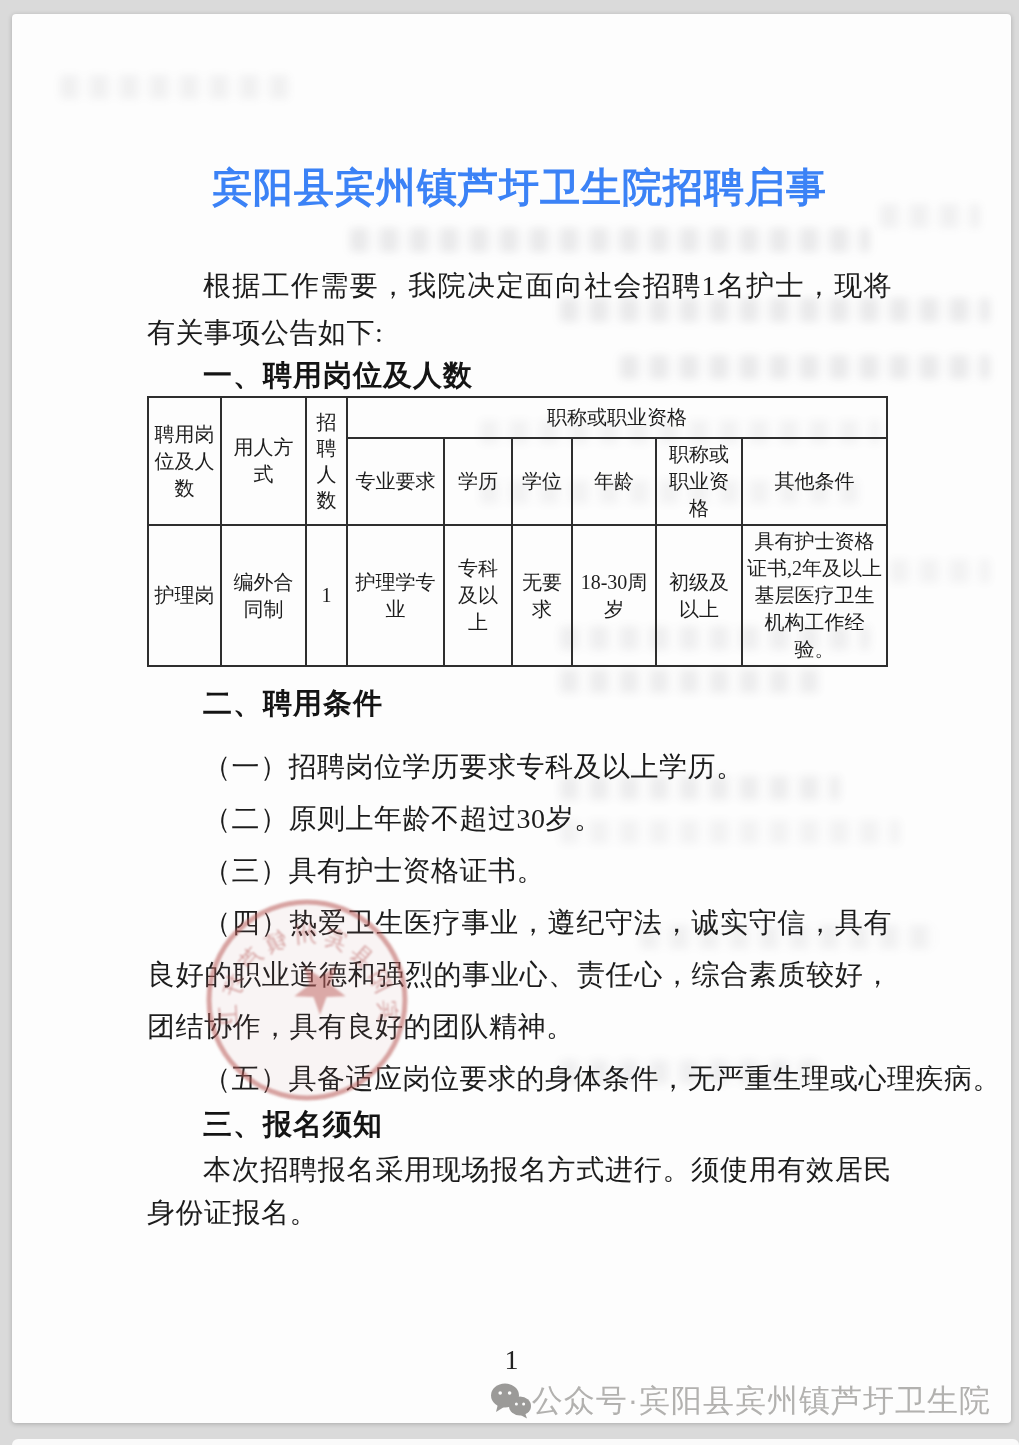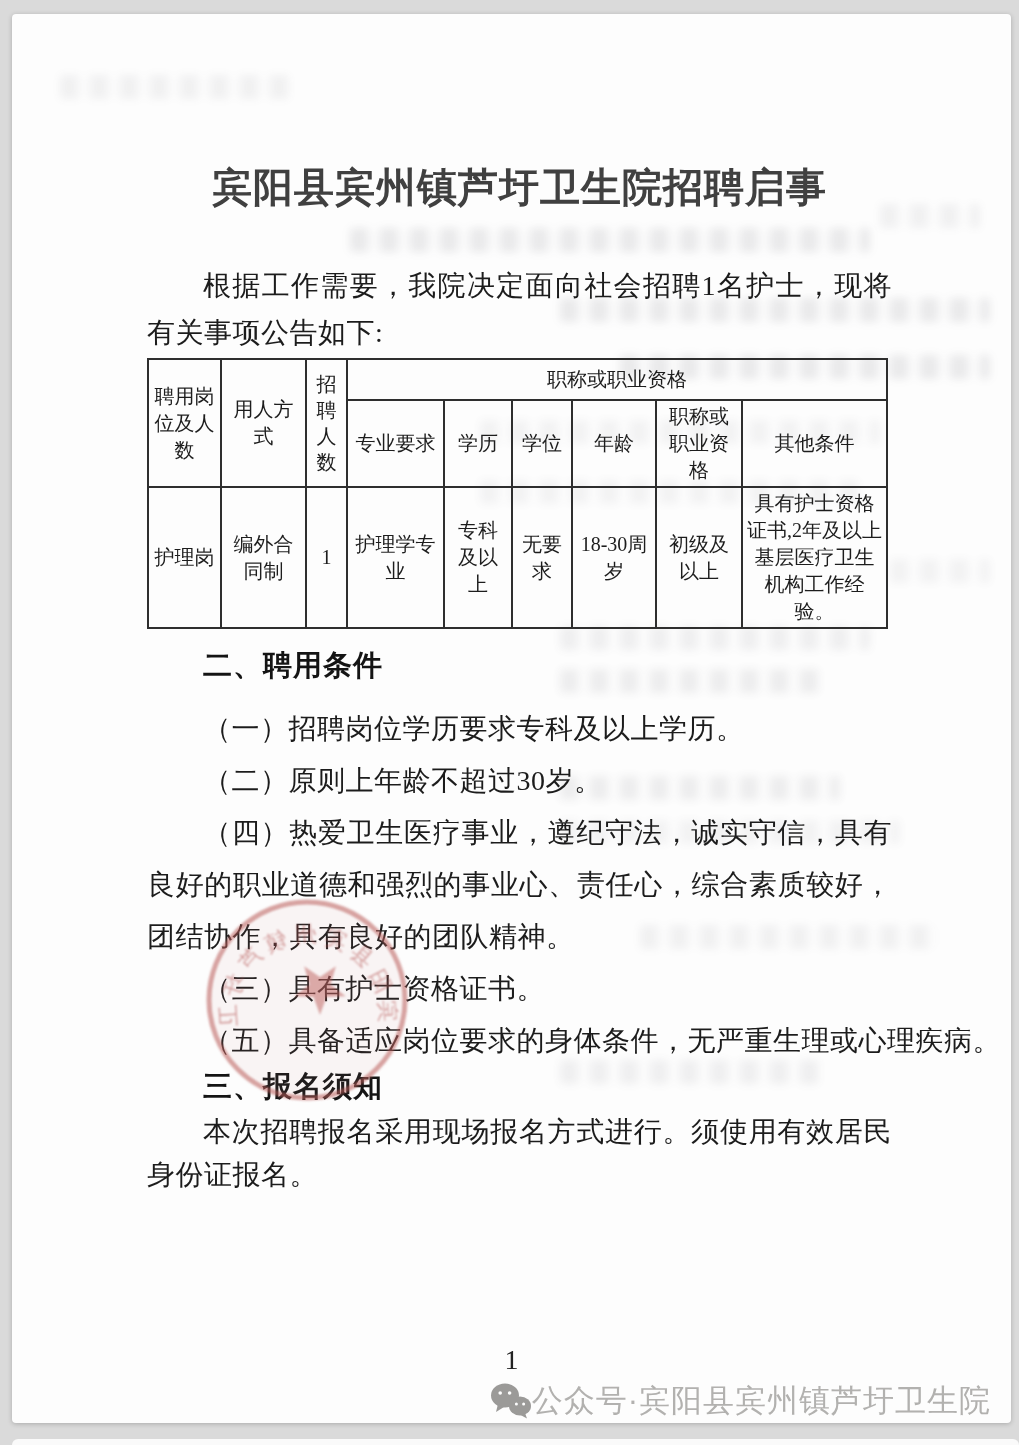--- a/index.html
+++ b/index.html
@@ -12,21 +12,21 @@
   .paper {
     position:absolute; left:12px; top:14px; width:999px; height:1409px;
     background:#fdfdfd; border-radius:4px;
     box-shadow:0 1px 5px rgba(0,0,0,0.22);
     overflow:hidden;
   }
   .content { position:absolute; left:135px; top:0; width:745px; color:#1c1c1c; }
 
   .doc-title {
     margin:146px 0 0 0; font-size:40px; font-weight:bold; text-align:center;
-    line-height:56px; letter-spacing:1px; color:#404040;
+    line-height:56px; letter-spacing:1px; color:#3b82f6;
     font-family:"Liberation Serif","DejaVu Serif",serif;
   }
   .para { margin:0; font-size:28px; line-height:52px; text-align:justify; letter-spacing:0.5px; }
   .indent { text-indent:56px; }
   .intro { margin-top:46px; line-height:47px; }
   h2.sec {
     margin:0; padding-left:56px; font-size:29px; line-height:38px; font-weight:bold;
     color:#141414; font-family:"Liberation Sans","DejaVu Sans",sans-serif; letter-spacing:1px;
   }
   #sec2-heading { margin-top:17px; }
@@ -93,20 +93,21 @@
     <div class="bleed" style="left:628px; top:911px;  width:300px; opacity:0.35;"></div>
     <div class="bleed" style="left:548px; top:1046px; width:260px; opacity:0.4;"></div>
     <div class="bleed" style="left:868px; top:190px;  width:100px; opacity:0.35;"></div>
     <div class="bleed" style="left:878px; top:545px;  width:100px; opacity:0.3;"></div>
 
     <div class="content">
       <h1 class="doc-title">宾阳县宾州镇芦圩卫生院招聘启事</h1>
 
       <p class="para intro indent">根据工作需要，我院决定面向社会招聘1名护士，现将有关事项公告如下:</p>
 
+      <h2 class="sec" id="sec1-heading">一、聘用岗位及人数</h2>
 
       <table class="jobs">
         <colgroup>
           <col style="width:73px">
             <col style="width:85px">
             <col style="width:41px">
           <col style="width:97px">
             <col style="width:68px">
             <col style="width:60px">
           <col style="width:84px">
@@ -140,22 +141,22 @@
             <td class="other">具有护士资格证书,2年及以上基层医疗卫生机构工作经验。</td>
           </tr>
         </tbody>
       </table>
 
       <h2 class="sec" id="sec2-heading">二、聘用条件</h2>
 
       <div class="items">
         <p class="para indent first">（一）招聘岗位学历要求专科及以上学历。</p>
         <p class="para indent">（二）原则上年龄不超过30岁。</p>
+        <p class="para indent">（三）具有护士资格证书。</p>
         <p class="para indent">（四）热爱卫生医疗事业，遵纪守法，诚实守信，具有良好的职业道德和强烈的事业心、责任心，综合素质较好，团结协作，具有良好的团队精神。</p>
-        <p class="para indent">（三）具有护士资格证书。</p>
         <p class="para indent oneline">（五）具备适应岗位要求的身体条件，无严重生理或心理疾病。</p>
       </div>
 
       <h2 class="sec" id="sec3-heading">三、报名须知</h2>
 
       <div class="sec3">
         <p class="para indent p1">本次招聘报名采用现场报名方式进行。须使用有效居民身份证报名。</p>
       </div>
     </div>
 

